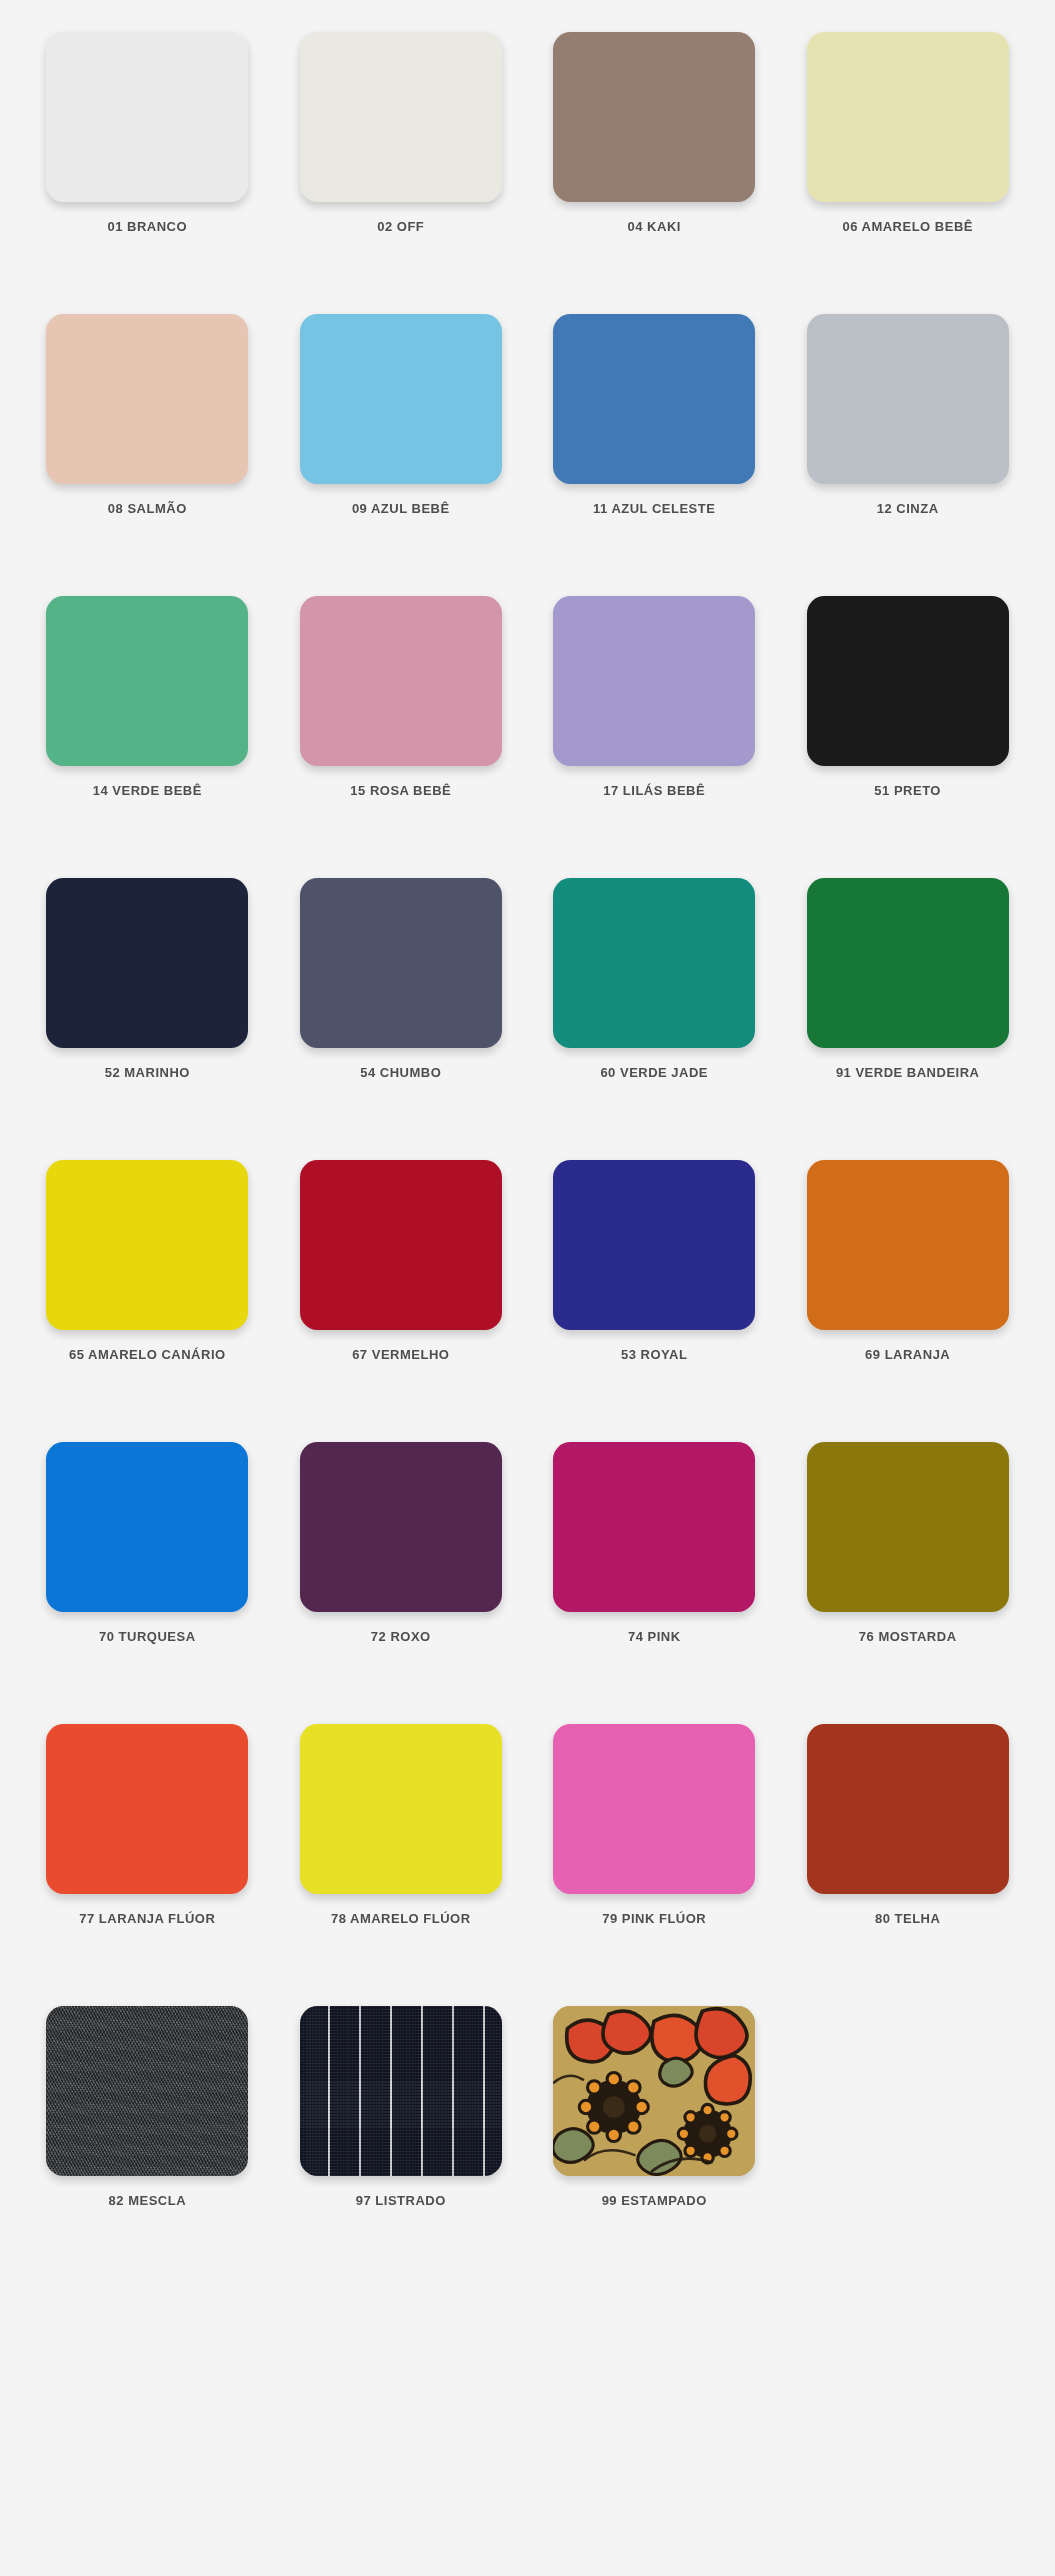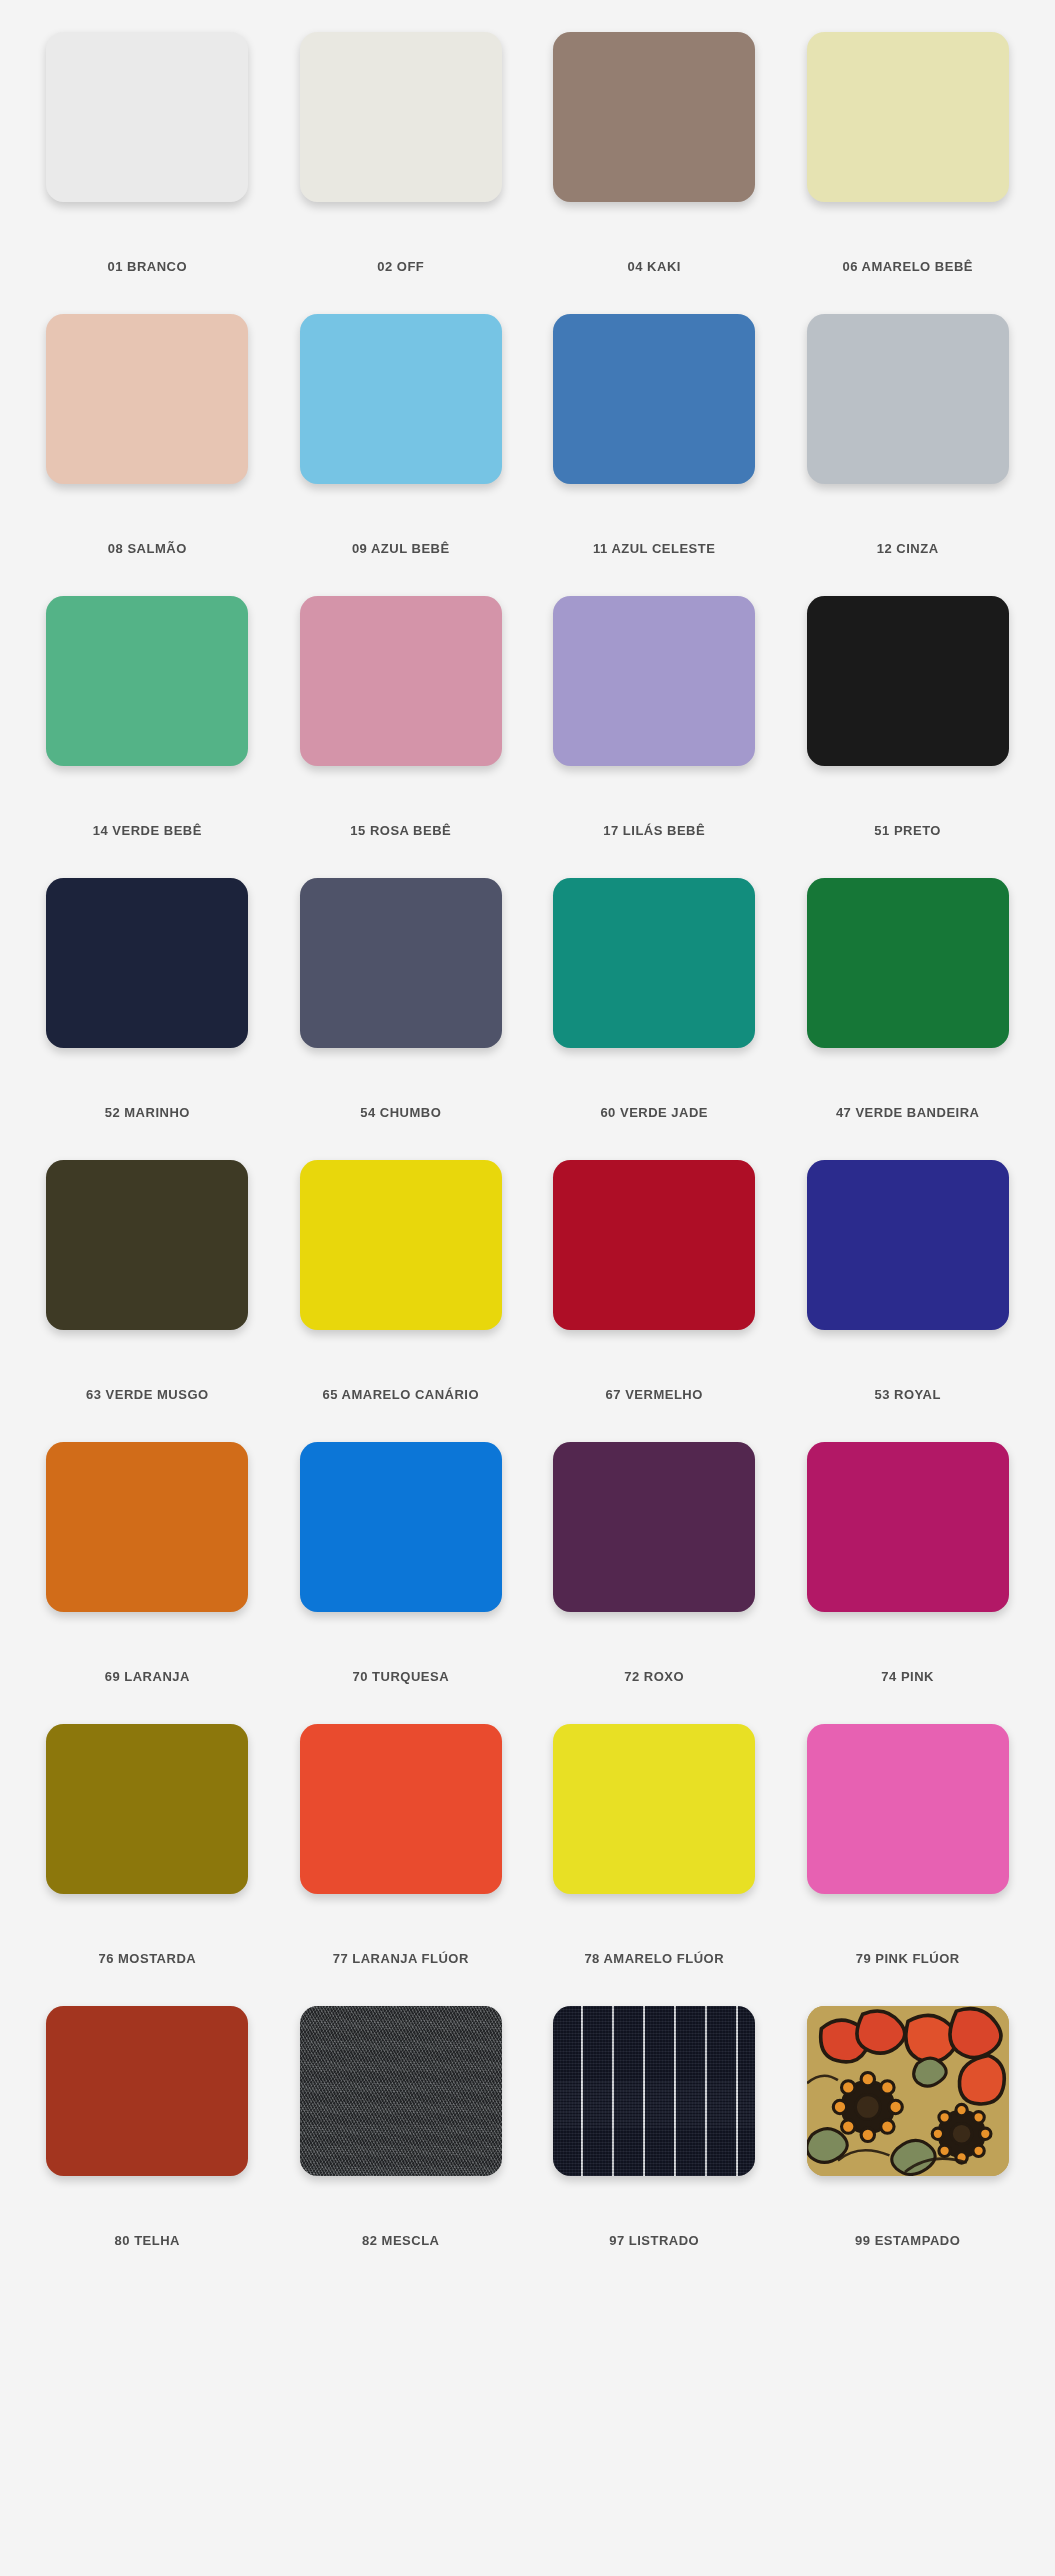--- a/index.html
+++ b/index.html
@@ -16,21 +16,20 @@
     grid-template-columns:repeat(4, 1fr);
     grid-template-rows:repeat(9, 282px);
     padding:32px 20.6px 0 20.6px;
     column-gap:0px;
     row-gap:0px;
   }
   .swatch-cell {
     display:flex;
     flex-direction:column;
     align-items:center;
-    gap:40px;
   }
   .swatch-chip {
     width:202px;
     height:170px;
     border-radius:17.5px;
     box-shadow:0 4.6px 8.2px rgba(0,0,0,0.17);
     position:relative;
     overflow:hidden;
     background-repeat:no-repeat;
   }
@@ -146,25 +145,21 @@
     <div class="swatch-cell">
       <div class="swatch-chip" style="background-color: rgb(85, 90, 114);"></div>
       <div class="swatch-label">54 CHUMBO</div>
     </div>
     <div class="swatch-cell">
       <div class="swatch-chip" style="background-color: rgb(20, 152, 135);"></div>
       <div class="swatch-label">60 VERDE JADE</div>
     </div>
     <div class="swatch-cell">
       <div class="swatch-chip" style="background-color: rgb(24, 129, 60);"></div>
-      <div class="swatch-label">47 VERDE BANDEIRA</div>
-    </div>
-    <div class="swatch-cell">
-      <div class="swatch-chip" style="background-color: rgb(67, 63, 40);"></div>
-      <div class="swatch-label">63 VERDE MUSGO</div>
+      <div class="swatch-label">91 VERDE BANDEIRA</div>
     </div>
     <div class="swatch-cell">
       <div class="swatch-chip" style="background-color: rgb(250, 232, 13);"></div>
       <div class="swatch-label">65 AMARELO CANÁRIO</div>
     </div>
     <div class="swatch-cell">
       <div class="swatch-chip" style="background-color: rgb(188, 16, 41);"></div>
       <div class="swatch-label">67 VERMELHO</div>
     </div>
     <div class="swatch-cell">

